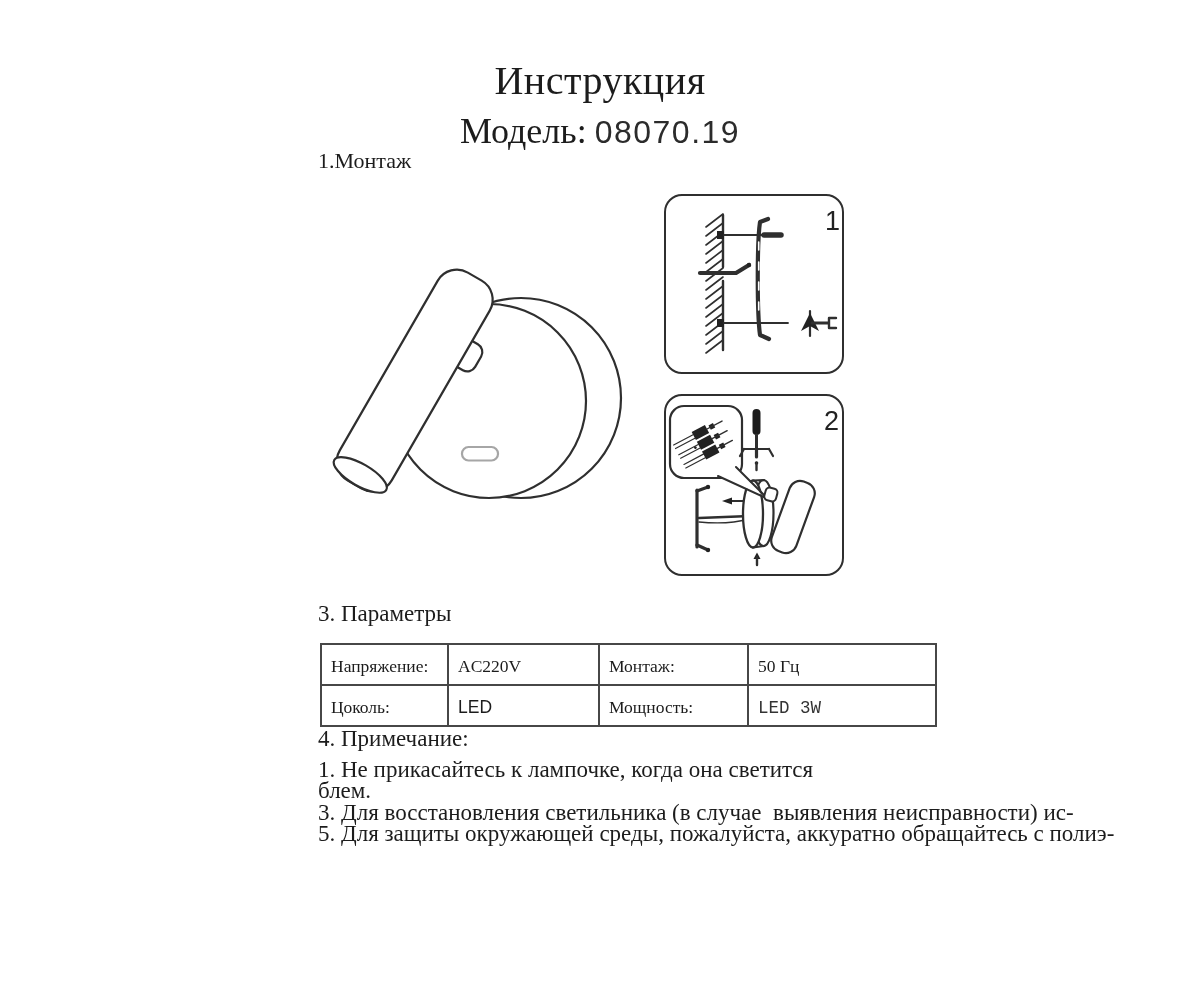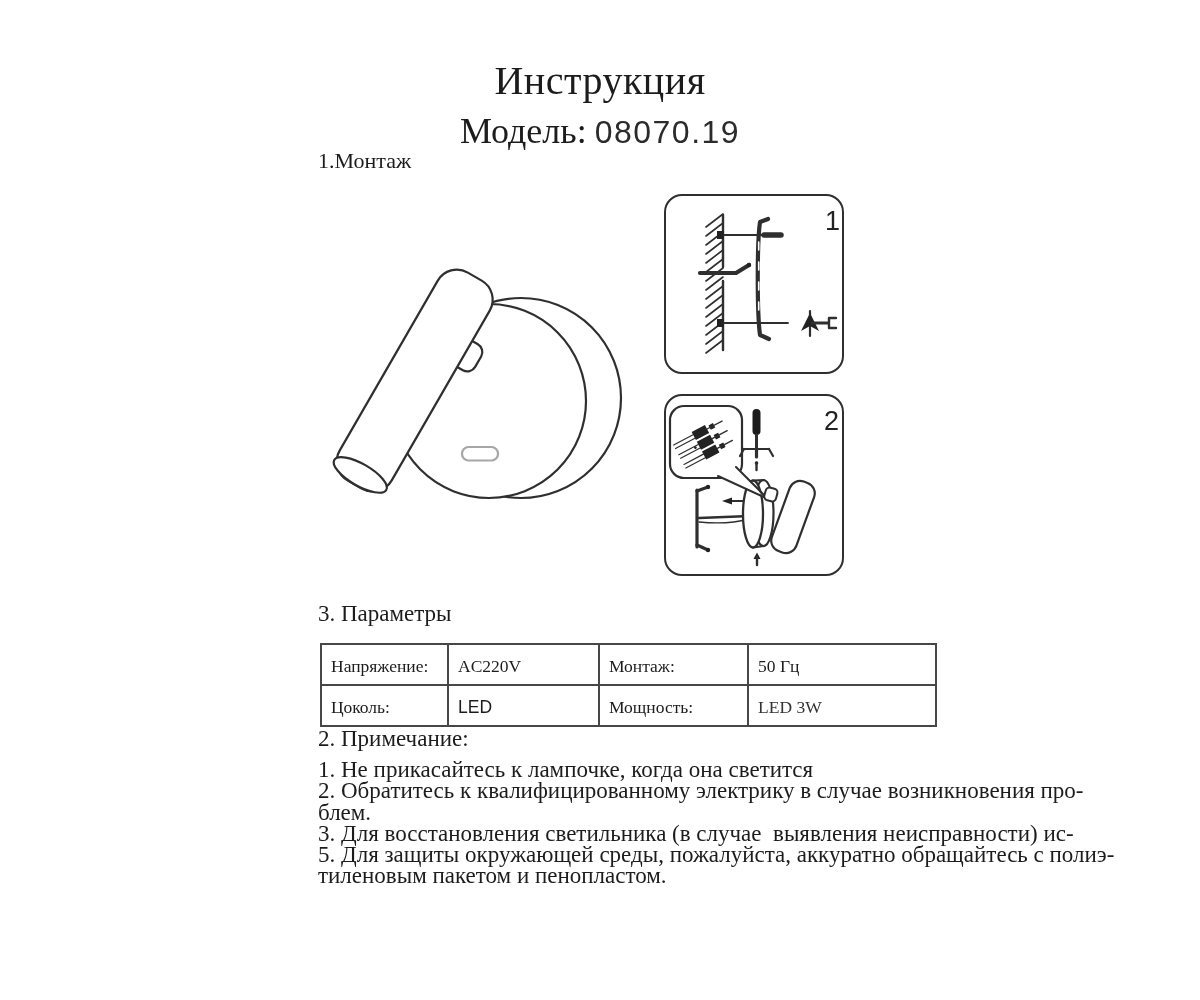--- a/index.html
+++ b/index.html
@@ -17,21 +17,21 @@
   .h-notes{position:absolute;left:318px;top:726px;font-size:23px;}
   .fig-lamp{position:absolute;left:320px;top:248px;}
   .fig-step1{position:absolute;left:660px;top:190px;}
   .fig-step2{position:absolute;left:660px;top:390px;}
   table.params{position:absolute;left:320px;top:643px;border-collapse:collapse;
                table-layout:fixed;}
   table.params td{border:2px solid #474747;height:35px;padding:4px 4px 0 9px;
                   font-size:17.5px;vertical-align:middle;overflow:hidden;}
   .c1{width:112px}.c2{width:136px}.c3{width:134px}.c4{width:173px}
   .va-sans{font-family:"Liberation Sans",sans-serif;font-size:16px;}
-  .va-sans-sm{font-family:Liberation Serif, serif;font-size:13px;color:#333;}
+  .va-sans-sm{font-family:Liberation Mono, monospace;font-size:13px;color:#333;}
   .notes-block{position:absolute;left:318px;top:759px;}
   .note-line{font-size:23px;line-height:21.3px;white-space:pre;}
   svg{display:block;}
 </style>
 </head>
 <body>
 
 <div class="page">
 
   <div class="title">Инструкция</div>
@@ -161,24 +161,22 @@
     </tr>
     <tr>
       <td class="c1">Цоколь:</td>
       <td class="c2 va-sans">LED</td>
       <td class="c3">Мощность:</td>
       <td class="c4 va-sans-sm">LED 3W</td>
     </tr>
   </tbody>
     </table>
 
-  <div class="h-notes">2. Примечание:</div>
+  <div class="h-notes">4. Примечание:</div>
 
   <div class="notes-block">
     <div class="note-line">1. Не прикасайтесь к лампочке, когда она светится</div>
-    <div class="note-line">2. Обратитесь к квалифицированному электрику в случае возникновения про-</div>
     <div class="note-line">блем.</div>
     <div class="note-line">3. Для восстановления светильника (в случае  выявления неисправности) ис-</div>
     <div class="note-line">5. Для защиты окружающей среды, пожалуйста, аккуратно обращайтесь с полиэ-</div>
-    <div class="note-line">тиленовым пакетом и пенопластом.</div>
   </div>
 
 </div>
 
 </body></html>

